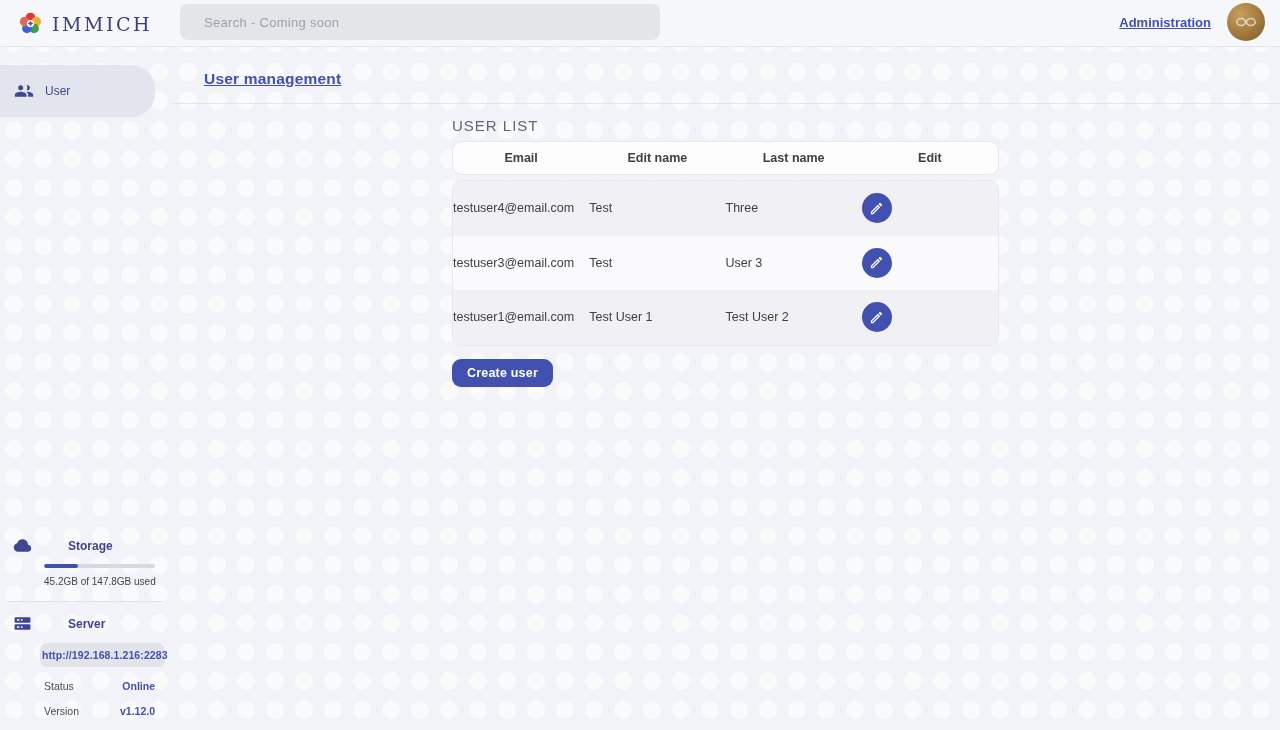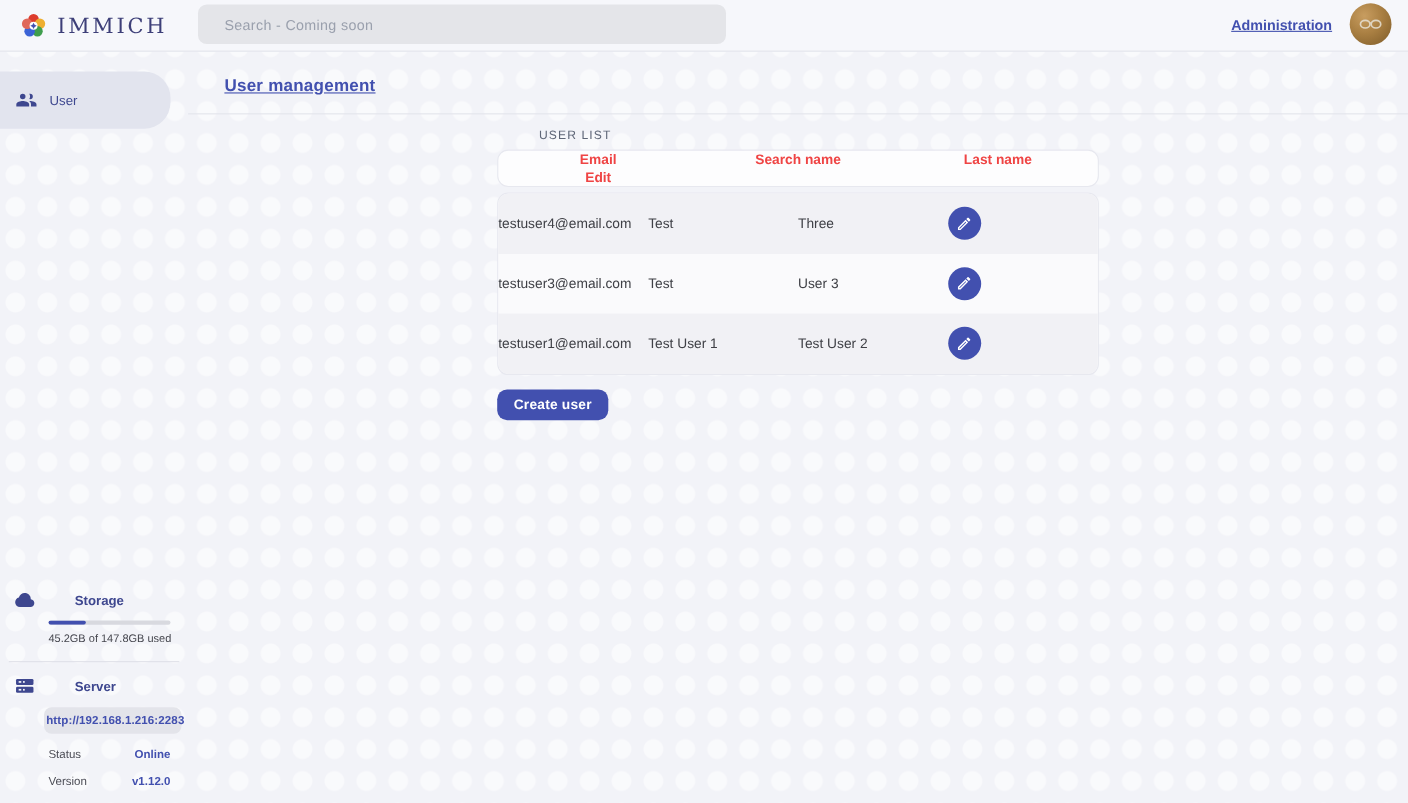--- a/index.html
+++ b/index.html
@@ -64,26 +64,26 @@
   }
   .kv { display:flex; justify-content:space-between; margin:13px 0 0 44px; width:111px; font-size:10.5px; }
   .kv .k { color:#4c4d56; }
   .kv .v { color:var(--primary); font-weight:700; }
 
   
   .main { position:absolute; left:171px; top:48px; right:0; bottom:0; }
   .page-title { margin:22px 0 0 33px; font-size:15.5px; font-weight:600; color:var(--primary); letter-spacing:.2px;text-decoration:underline; }
   .title-divider { margin-top:15px; border-bottom:1px solid #e3e4ec; }
   .content { margin:13px 0 0 281px; width:547px; }
-  .section-label { font-size:11px; font-weight:500; letter-spacing:1px; color:#5e6677;margin-left:38px; }
+  .section-label { font-size:15px; font-weight:500; letter-spacing:1px; color:#5e6677; }
 
   .thead {
     margin-top:7px; height:34px; background:#fdfdfe; border:1px solid #e7e8ef; border-radius:10px;
-    display:grid; grid-template-columns:1fr 1fr 1fr; align-items:center; text-align:center;
-    font-size:12.5px; font-weight:600; color:#ef4444;
+    display:grid; grid-template-columns:1fr 1fr 1fr 1fr; align-items:center; text-align:center;
+    font-size:12.5px; font-weight:600; color:#404040;
   }
   .tbody {
     margin-top:5px; border:1px solid #e7e8ef; border-radius:10px; overflow:hidden; background:#fafafc;
   }
   .trow {
     height:54.5px; display:grid; grid-template-columns:1fr 1fr 1fr 1fr;
     align-items:center; text-align:left; font-size:12.5px; color:#3f4046; background:#fafafc;
   }
   .trow.alt { background:#f1f1f5; }
   .edit-btn {
@@ -176,21 +176,21 @@
 
   <main class="main">
     <h1 class="page-title">User management</h1>
     <div class="title-divider"></div>
 
     <section class="content">
       <div class="section-label">USER LIST</div>
 
       <div class="thead">
         <span>Email</span>
-        <span>Search name</span>
+        <span>Edit name</span>
         <span>Last name</span>
         <span>Edit</span>
       </div>
 
       <div class="tbody" id="tbody">
   <div class="trow alt">
     <span class="cell">testuser4@email.com</span>
     <span class="cell">Test</span>
     <span class="cell">Three</span>
     <span class="cell">

